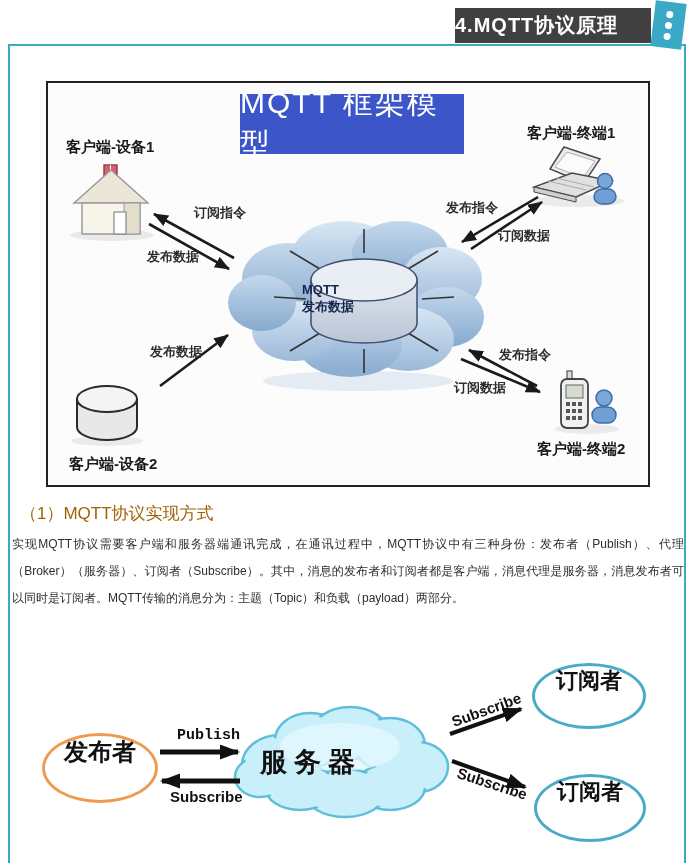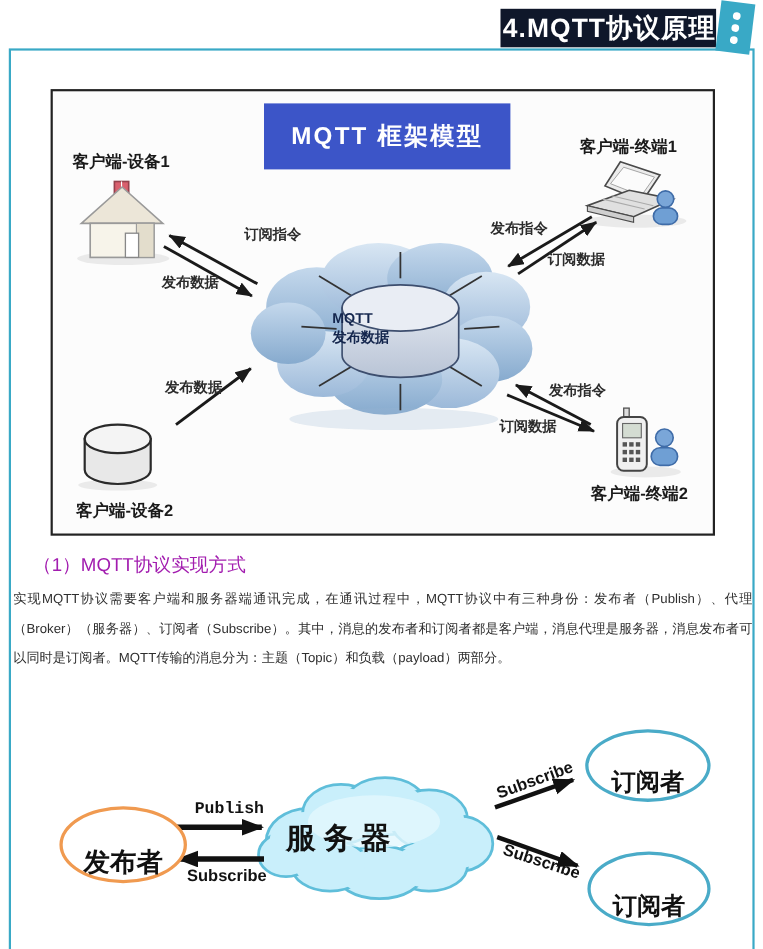--- a/index.html
+++ b/index.html
@@ -3,49 +3,49 @@
 <meta charset="utf-8">
 <style>
   html,body{margin:0;padding:0;}
   body{
     width:694px;height:863px;position:relative;overflow:hidden;
     background:#ffffff;font-family:"Liberation Sans",sans-serif;
   }
   
   .frame{position:absolute;left:8px;top:44px;width:674px;height:828px;
          border:2px solid #39a9c6;background:#ffffff;}
-  .tab{position:absolute;left:455px;top:8px;width:196px;height:35px;background:#0f172a;
-       color:#fff;font-size:24px;font-weight:bold;letter-spacing:1px;
-       display:flex;align-items:center;justify-content:flex-end;z-index:4;}
+  .tab{position:absolute;left:455px;top:8px;width:196px;height:35px;background:#404040;
+       color:#fff;font-size:20px;font-weight:bold;letter-spacing:1px;
+       display:flex;align-items:center;justify-content:flex-start;z-index:4;}
   .dots{position:absolute;left:653px;top:2px;width:31px;height:46px;background:#39a9c6;
         transform:rotate(7deg);display:flex;flex-direction:column;align-items:center;
         justify-content:center;gap:4px;z-index:5;}
   .dots i{width:7px;height:7px;background:#fff;border-radius:50%;}
   
   .d1{position:absolute;left:46px;top:81px;width:600px;height:402px;
       border:2px solid #222;background:#fcfcfc;z-index:2;}
   .d1 svg{position:absolute;left:0;top:0;}
   .d1-title{position:absolute;left:192px;top:11px;width:224px;height:60px;background:#3c55c8;
-            color:#fff;font-size:22px;font-weight:bold;letter-spacing:2px;
+            color:#fff;font-size:30px;font-weight:normal;letter-spacing:2px;
             display:flex;align-items:center;justify-content:center;}
   .node-label{position:absolute;font-size:15px;font-weight:bold;color:#1a1a1a;white-space:nowrap;}
   .edge-label{position:absolute;font-size:13px;font-weight:bold;color:#2c2c2c;white-space:nowrap;}
   .broker-label{position:absolute;left:254px;top:198px;width:124px;
                 font-size:13px;font-weight:bold;color:#14264d;line-height:17px;}
   
-  .heading{position:absolute;left:20px;top:502px;font-size:17px;color:#a21caf;white-space:nowrap;margin-left:10px;}
+  .heading{position:absolute;left:20px;top:502px;font-size:17px;color:#a16207;white-space:nowrap;}
   .paragraph{position:absolute;left:12px;top:531px;width:672px;font-size:12px;line-height:27px;
              color:#2e2e2e;text-align:justify;}
   
   .d2{position:absolute;left:10px;top:655px;width:674px;height:205px;z-index:2;}
   .d2 svg{position:absolute;left:0;top:0;}
   .ellipse{position:absolute;border-radius:50%;background:#fff;display:flex;
-           align-items:flex-end;justify-content:center;
+           align-items:flex-start;justify-content:center;
            font-family:"Liberation Serif",serif;font-weight:bold;color:#111;}
-  .pub{left:44px;top:78px;width:110px;height:64px;border:3px solid #f09a50;font-size:24px;font-family:Liberation Mono, monospace;}
+  .pub{left:32px;top:78px;width:110px;height:64px;border:3px solid #f09a50;font-size:24px;font-family:Liberation Mono, monospace;}
   .sub1{left:522px;top:8px;width:108px;height:60px;border:3px solid #4aabc8;font-size:22px;}
   .sub2{left:524px;top:119px;width:106px;height:62px;border:3px solid #4aabc8;font-size:22px;}
   .server-label{position:absolute;left:250px;top:89px;width:175px;text-align:left;
                 font-size:27px;font-weight:bold;letter-spacing:7px;color:#111;
                 font-family:"Liberation Serif",serif;}
   .en-label{position:absolute;font-size:15px;font-weight:bold;color:#111;white-space:nowrap;}
   .rot-top{transform:rotate(-20deg);}
   .rot-bot{transform:rotate(18deg);}
 </style>
 </head>
@@ -181,21 +181,21 @@
   </div>
   <div class="broker-label">
     <div>MQTT</div>
     <div>发布数据</div>
   </div>
   <div class="node-label" style="left:18px;top:55px;">客户端-设备1</div>
   <div class="node-label" style="left:479px;top:41px;">客户端-终端1</div>
   <div class="node-label" style="left:21px;top:372px;">客户端-设备2</div>
   <div class="node-label" style="left:489px;top:357px;">客户端-终端2</div>
 
-  <div class="edge-label" style="left:146px;top:121px;margin-left:28px;">订阅指令</div>
+  <div class="edge-label" style="left:146px;top:121px;">订阅指令</div>
   <div class="edge-label" style="left:99px;top:165px;">发布数据</div>
   <div class="edge-label" style="left:102px;top:260px;">发布数据</div>
   <div class="edge-label" style="left:398px;top:116px;">发布指令</div>
   <div class="edge-label" style="left:450px;top:144px;">订阅数据</div>
   <div class="edge-label" style="left:451px;top:263px;">发布指令</div>
   <div class="edge-label" style="left:406px;top:296px;">订阅数据</div>
 </div>
 
 <div class="heading">（1）MQTT协议实现方式</div>
 <div class="paragraph">实现MQTT协议需要客户端和服务器端通讯完成，在通讯过程中，MQTT协议中有三种身份：发布者（Publish）、代理（Broker）（服务器）、订阅者（Subscribe）。其中，消息的发布者和订阅者都是客户端，消息代理是服务器，消息发布者可以同时是订阅者。MQTT传输的消息分为：主题（Topic）和负载（payload）两部分。</div>

